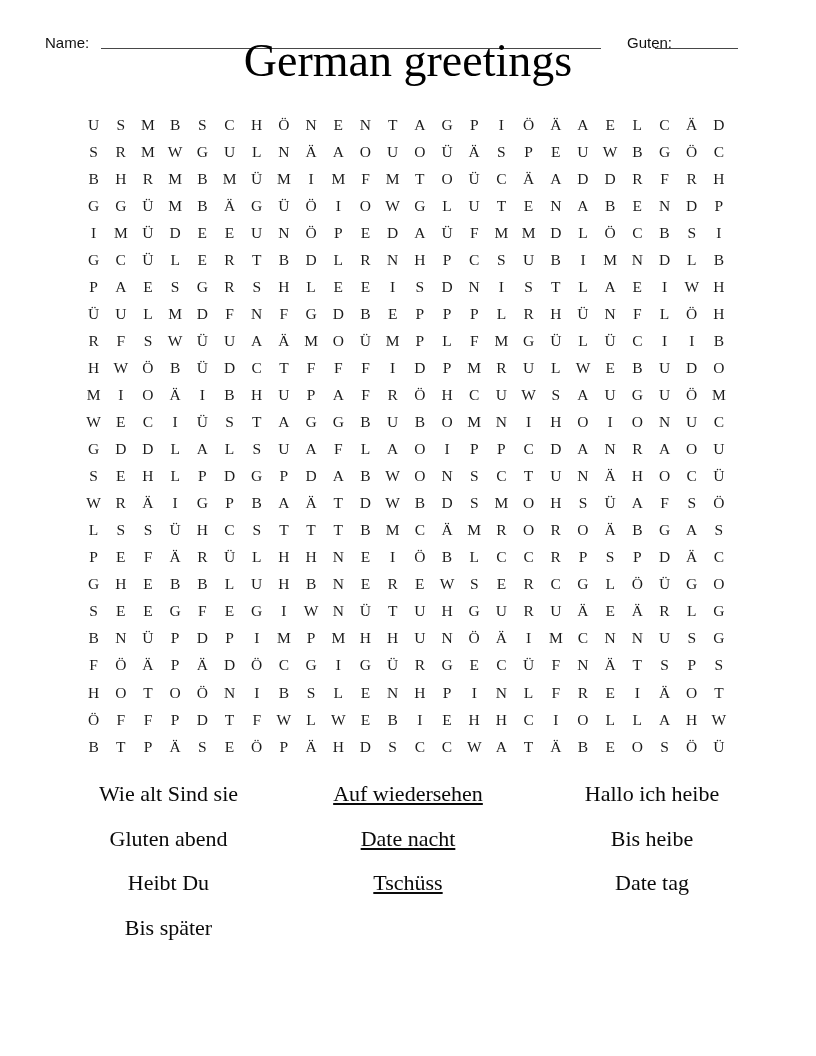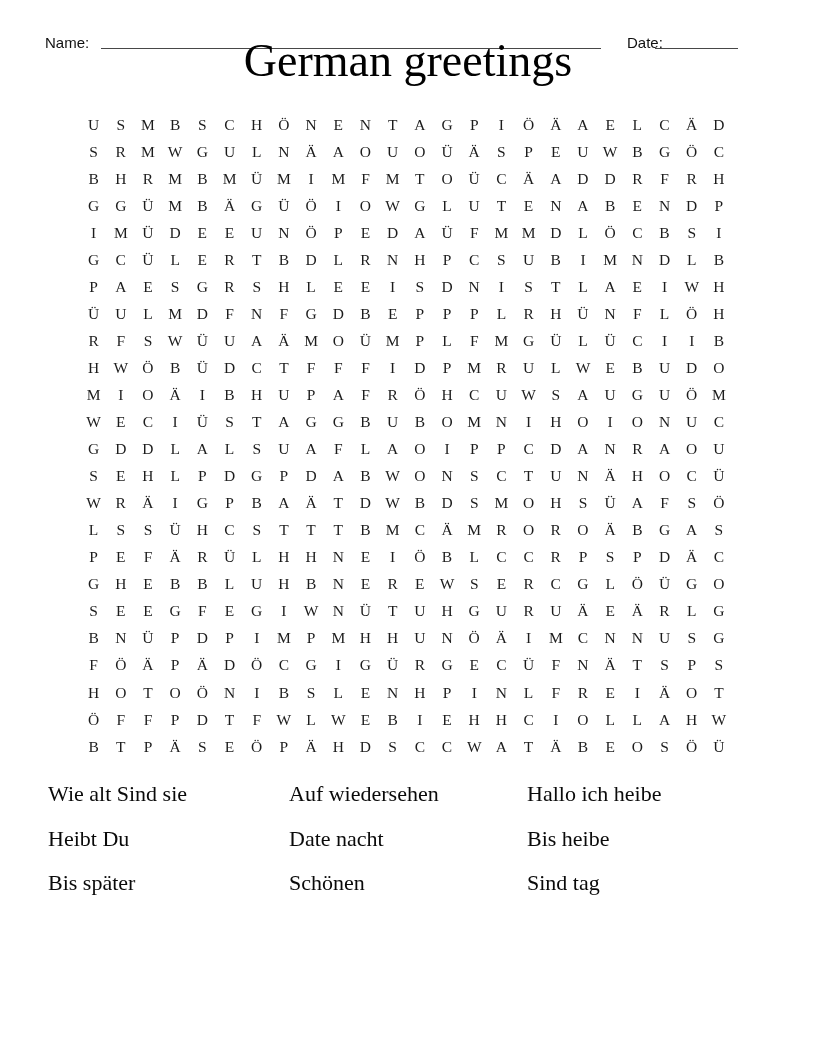--- a/index.html
+++ b/index.html
@@ -59,38 +59,39 @@
   
   .word-bank {
     position: absolute;
     left: 48px;
     top: 772px;
     display: flex;
     font-family: "Liberation Serif", serif;
     color: #0a0a0a;
   }
   .word-col-1 { width: 241px; }
-  .word-col-2 { width: 238px; }
+  .word-col-2 { width: 238px; text-decoration: underline; }
   .word-col-3 { width: 250px; }
   .word-item {
     height: 44.5px;
     line-height: 44.5px;
     font-size: 22px;
     white-space: nowrap;
+    text-align: center;
   }
 </style>
 </head>
 <body>
 
 <div class="page">
 
   <div class="header">
     <span class="name-label">Name:</span>
     <span class="name-line"></span>
-    <span class="date-label">Date:</span>
+    <span class="date-label">Guten:</span>
     <span class="date-line"></span>
   </div>
 
   <h1 class="title">German greetings</h1>
 
   <div class="letter-grid">
       <span class="grid-cell">U</span>
       <span class="grid-cell">S</span>
       <span class="grid-cell">M</span>
       <span class="grid-cell">B</span>
@@ -664,28 +665,29 @@
       <span class="grid-cell">E</span>
       <span class="grid-cell">O</span>
       <span class="grid-cell">S</span>
       <span class="grid-cell">Ö</span>
       <span class="grid-cell">Ü</span>
     </div>
 
   <div class="word-bank">
     <div class="word-col word-col-1">
         <div class="word-item">Wie alt Sind sie</div>
+        <div class="word-item">Gluten abend</div>
         <div class="word-item">Heibt Du</div>
         <div class="word-item">Bis später</div>
       </div>
     <div class="word-col word-col-2">
         <div class="word-item">Auf wiedersehen</div>
         <div class="word-item">Date nacht</div>
-        <div class="word-item">Schönen</div>
+        <div class="word-item">Tschüss</div>
       </div>
     <div class="word-col word-col-3">
         <div class="word-item">Hallo ich heibe</div>
         <div class="word-item">Bis heibe</div>
-        <div class="word-item">Sind tag</div>
+        <div class="word-item">Date tag</div>
       </div>
   </div>
 
 </div>
 
 </body></html>

